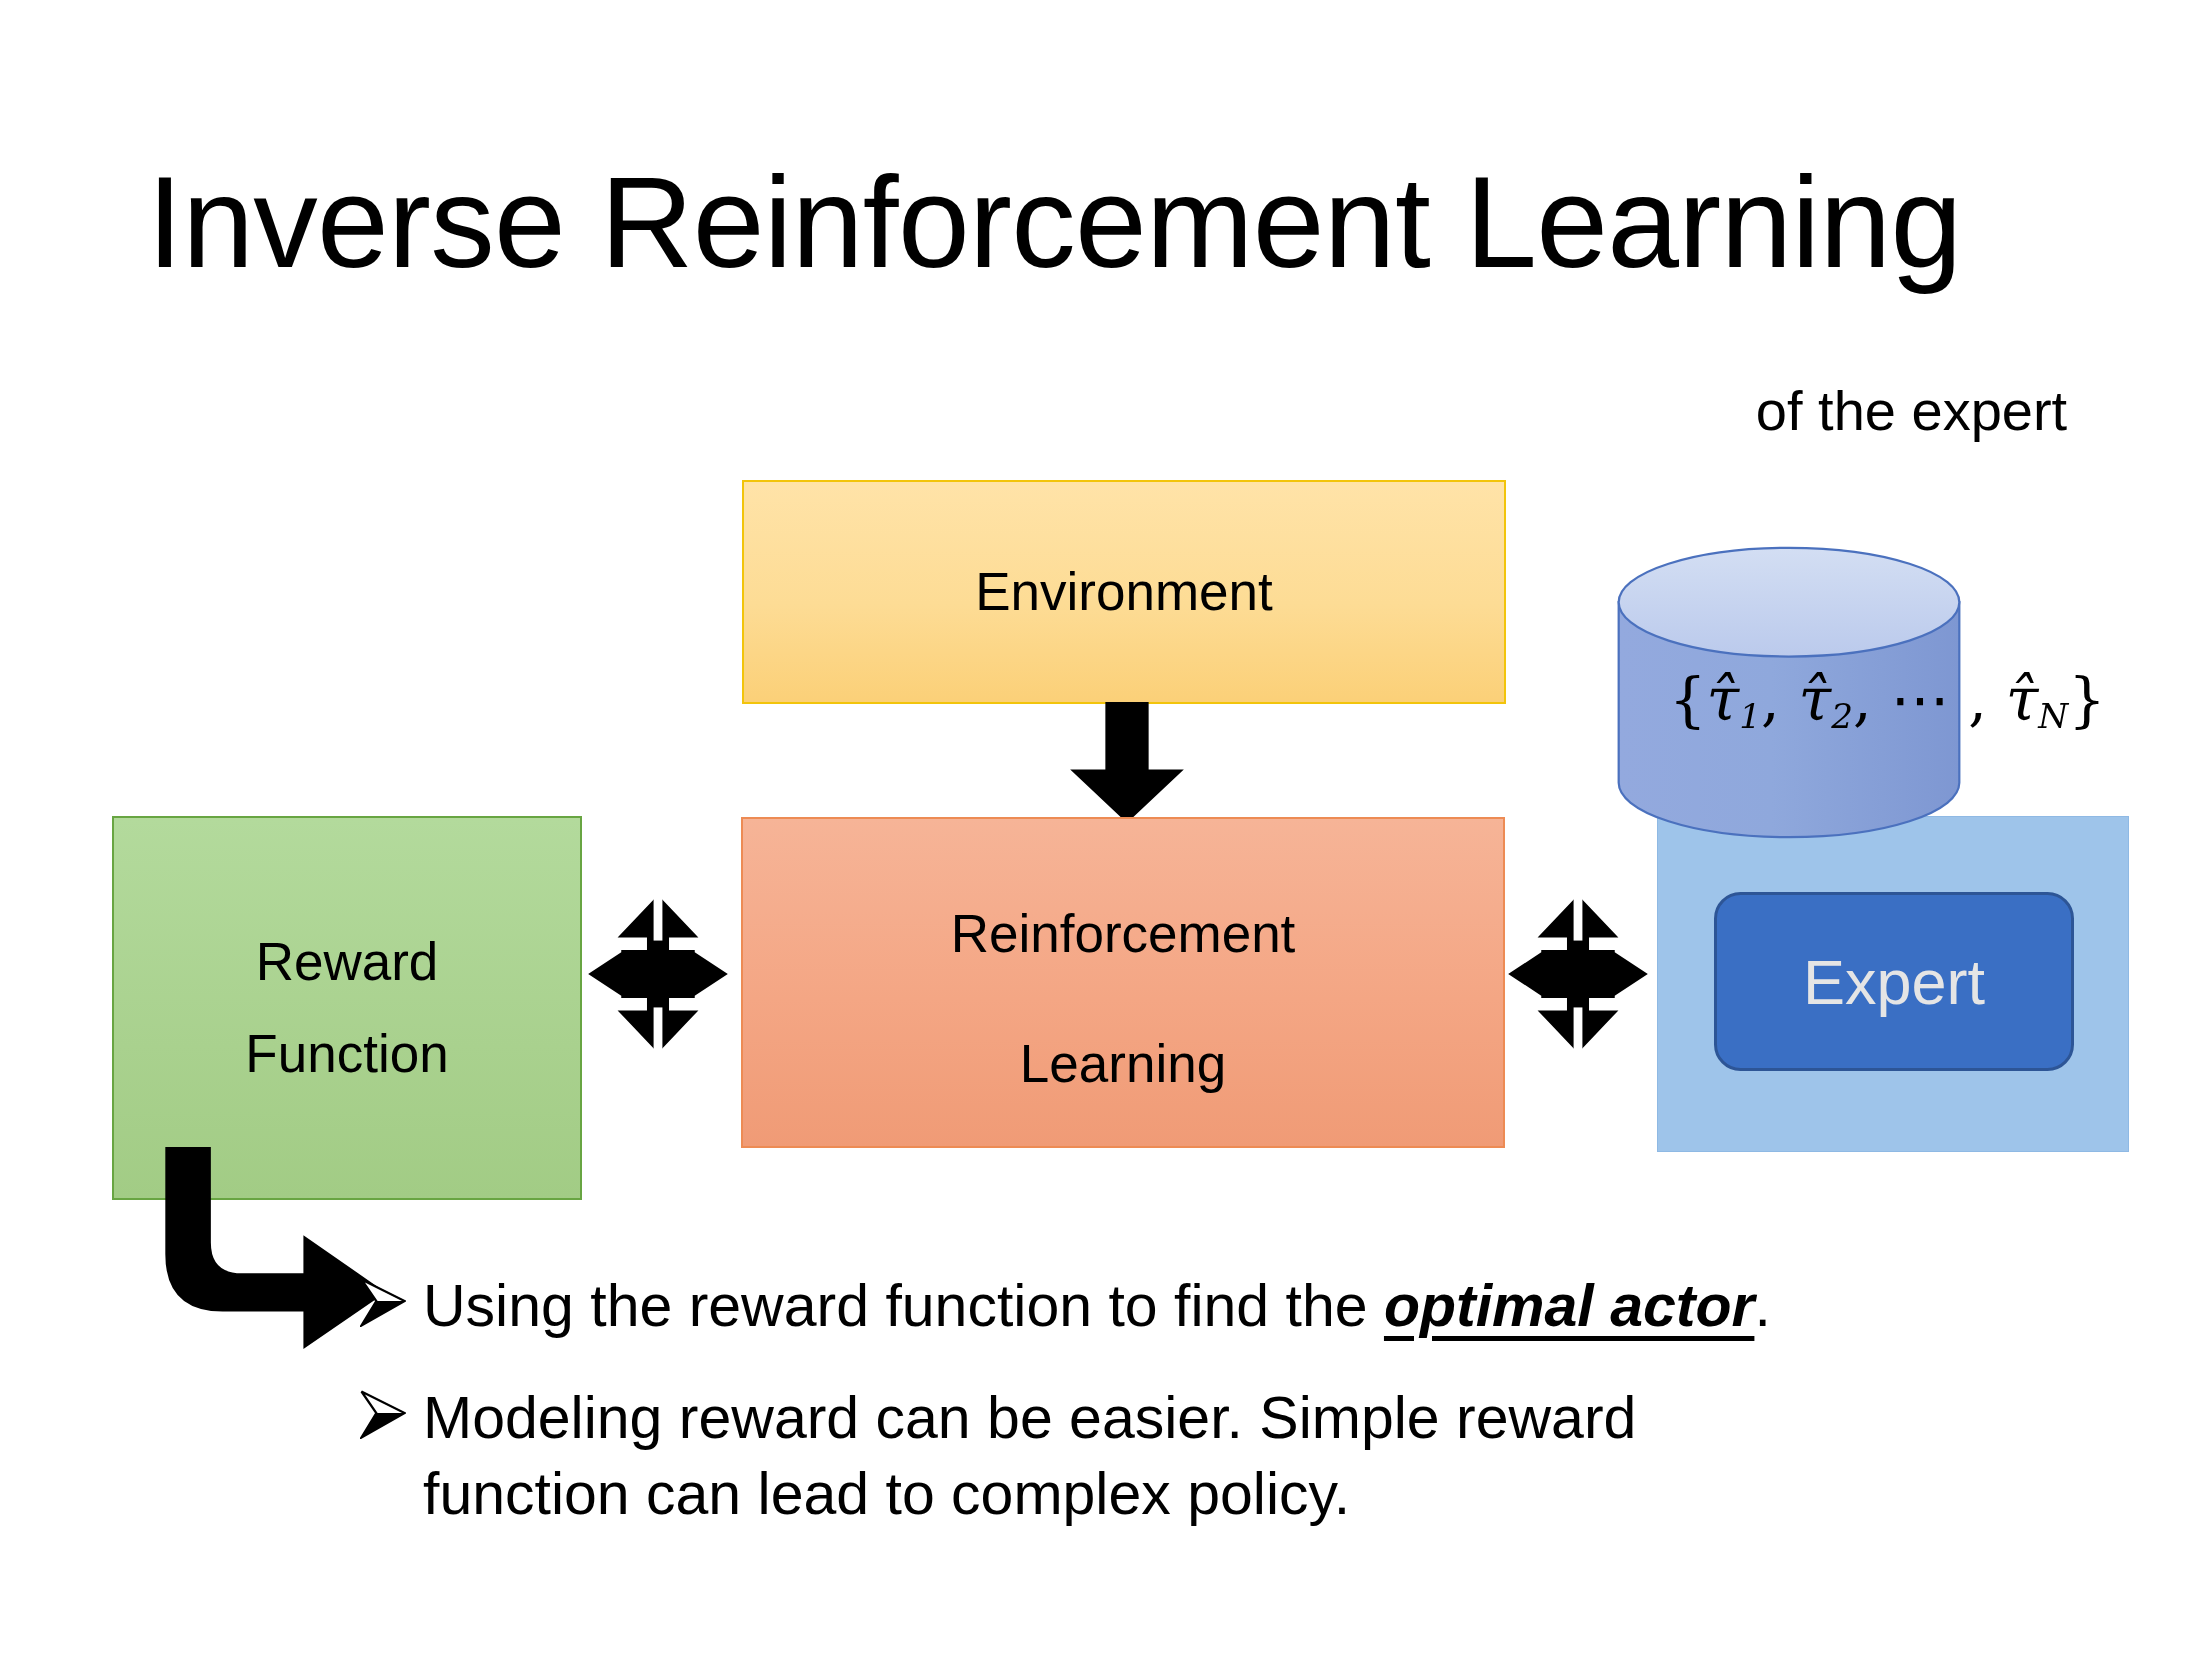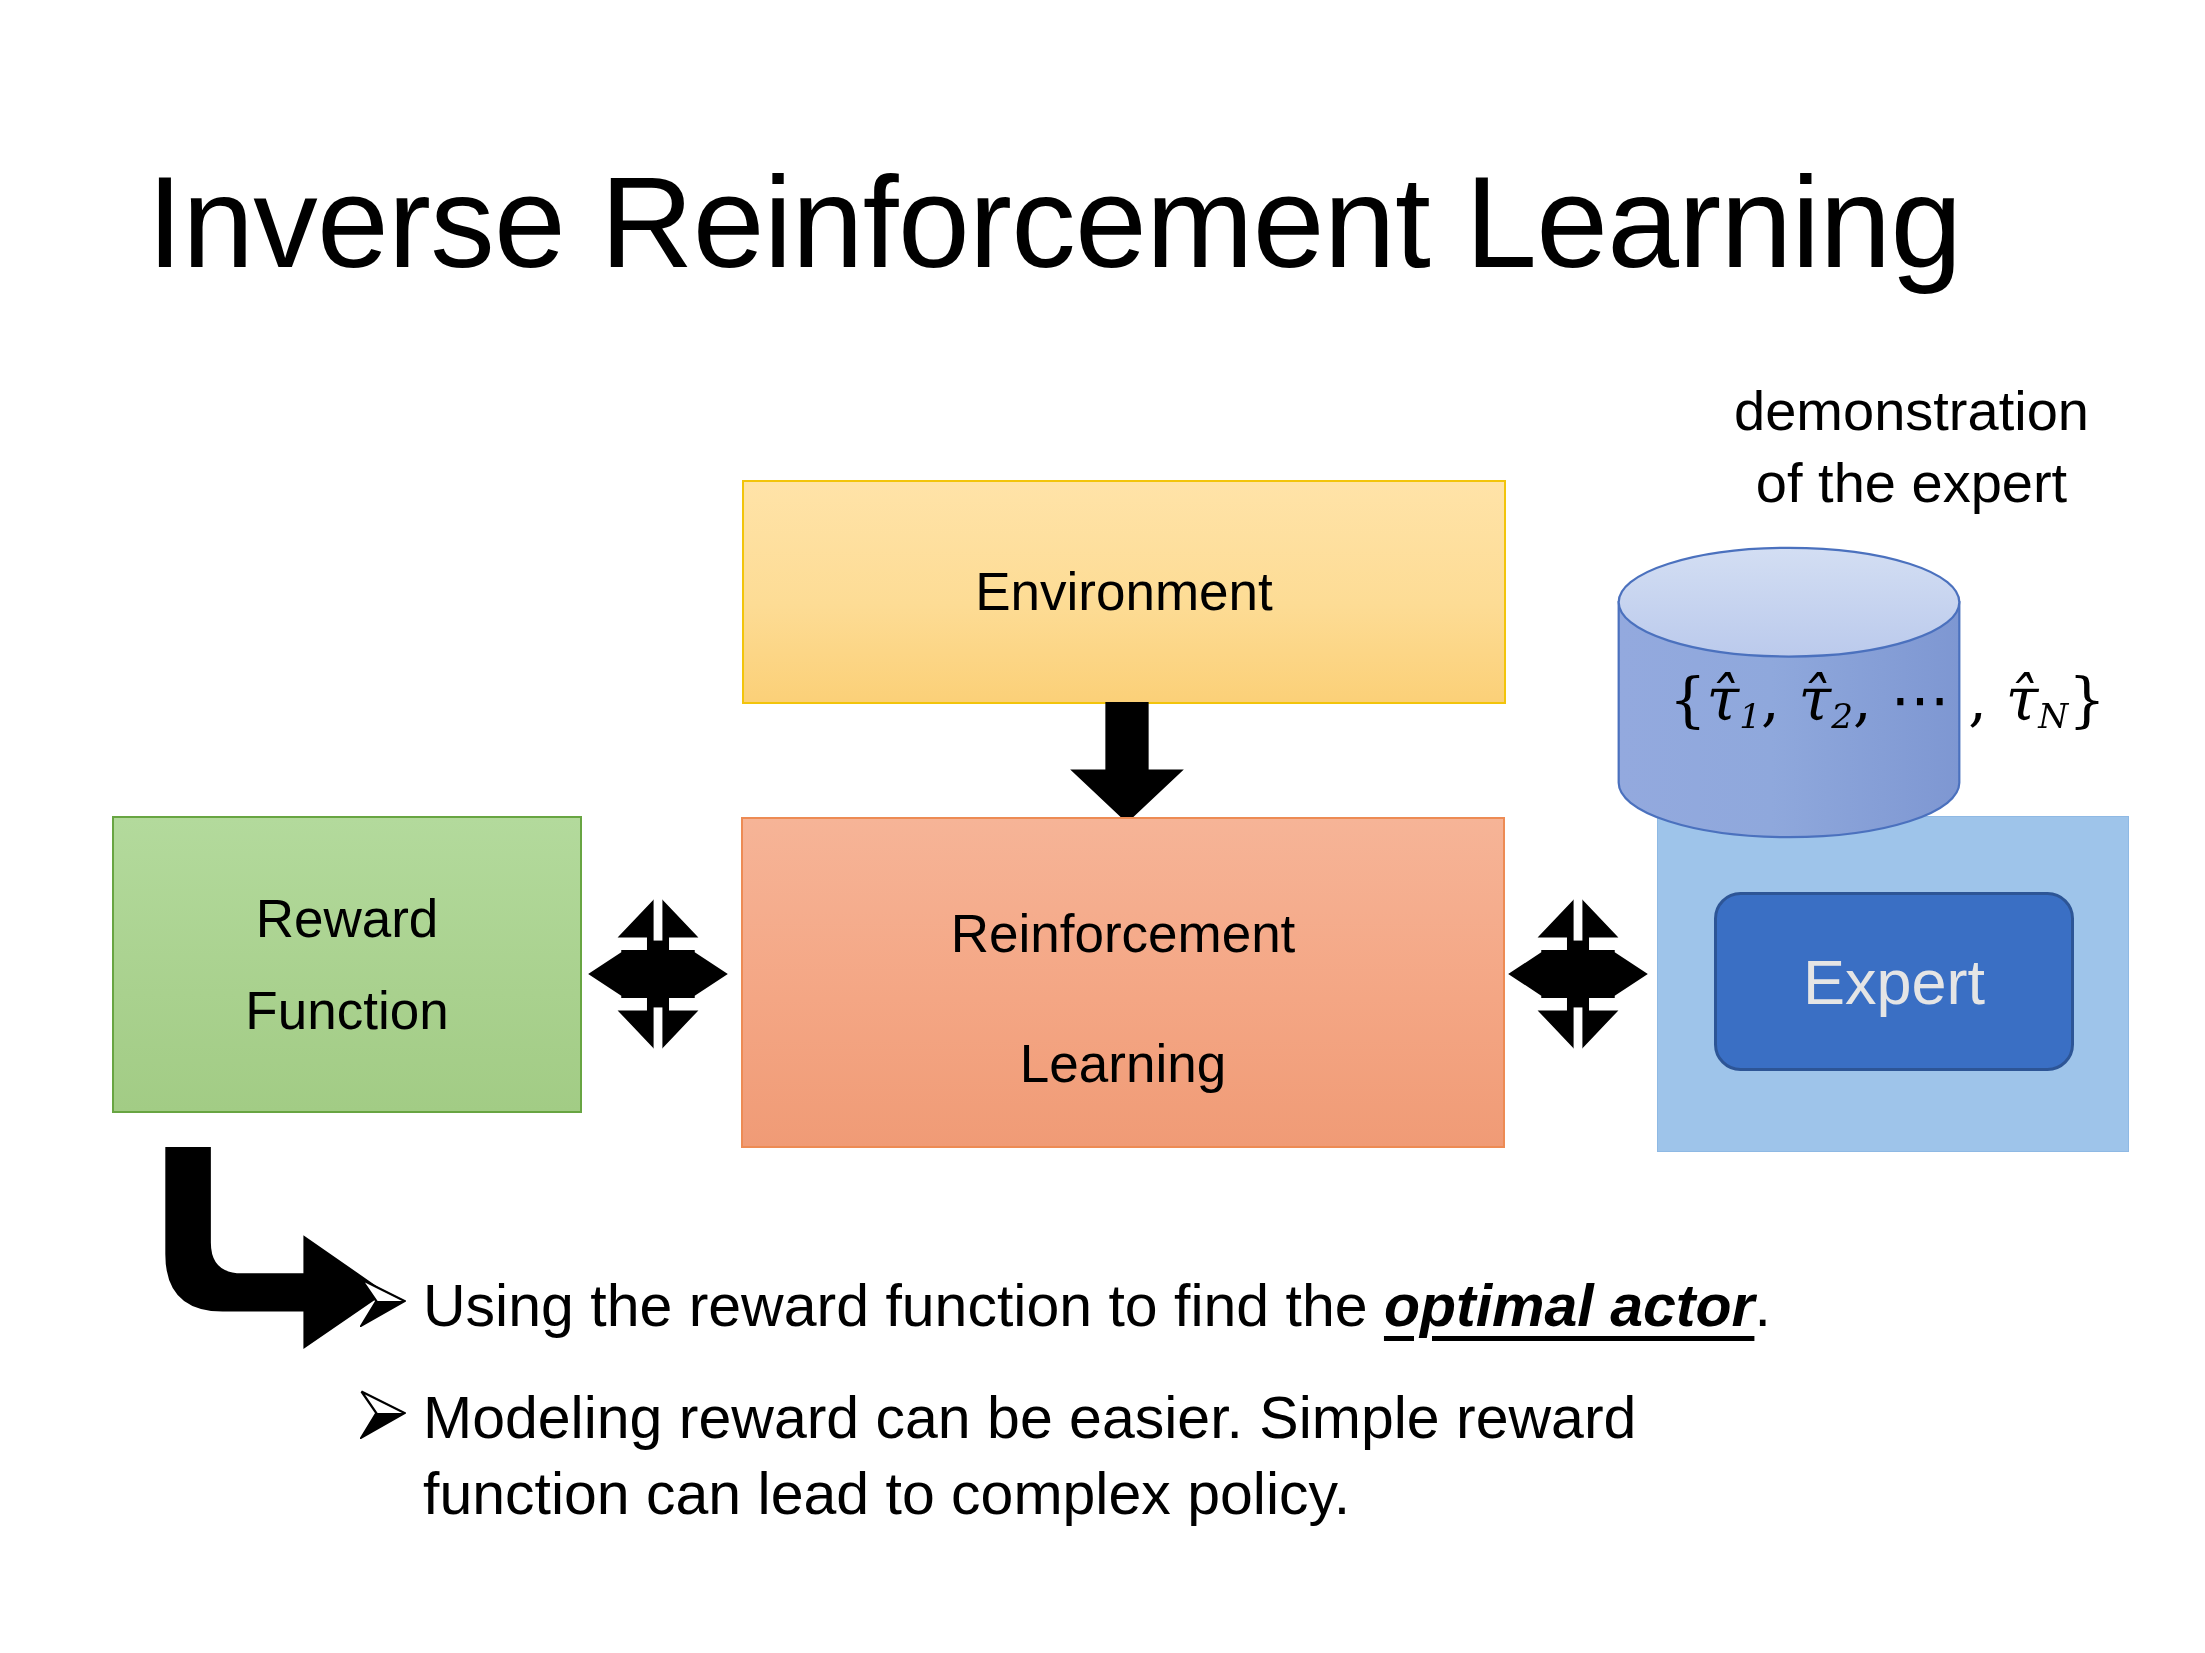--- a/index.html
+++ b/index.html
@@ -62,21 +62,21 @@
     background: linear-gradient(180deg, #F6B497 0%, #F4A684 55%, #F09B76 100%);
     border: 2.9px solid #ED8B54;
   }
   #rl-box .two-line { display: block; margin-top: 32px; }
   #rl-box .line-gap { display: block; height: 28px; }
 
   #reward-box {
     left: 112px;
     top: 816px;
     width: 470px;
-    height: 297px;
+    height: 384px;
     background: linear-gradient(180deg, #B3DA9C 0%, #A9D18E 60%, #A2CC85 100%);
     border: 2.9px solid #68A542;
   }
   #reward-box .two-line { display: block; }
   #reward-box .line-gap { display: block; height: 22px; }
 
   
   #down-arrow {
     position: absolute;
     left: 1070px;
@@ -248,21 +248,20 @@
     </svg>
   </div>
 
   <div id="elbow-arrow">
     <svg width="221" height="202" viewBox="0 0 300 275" xmlns="http://www.w3.org/2000/svg">
       <path d="M0,0 L62,0 L62,130 Q62,172 104,172 L188,172 L188,120 L300,198 L188,275 L188,224 L78,224 Q0,224 0,146 Z" fill="#000000"></path>
     </svg>
   </div>
 
   <div id="demo-label">
-    <span class="l2">demonstration</span>
     <span class="l2">of the expert</span>
   </div>
 
   <div id="expert-panel"></div>
 
   <div id="cylinder">
     <svg width="344" height="301" viewBox="0 0 468 410" xmlns="http://www.w3.org/2000/svg">
       <defs>
         <linearGradient id="cylBody" x1="0" y1="0" x2="1" y2="0">
           <stop offset="0%" stop-color="#93A9DE"></stop>

